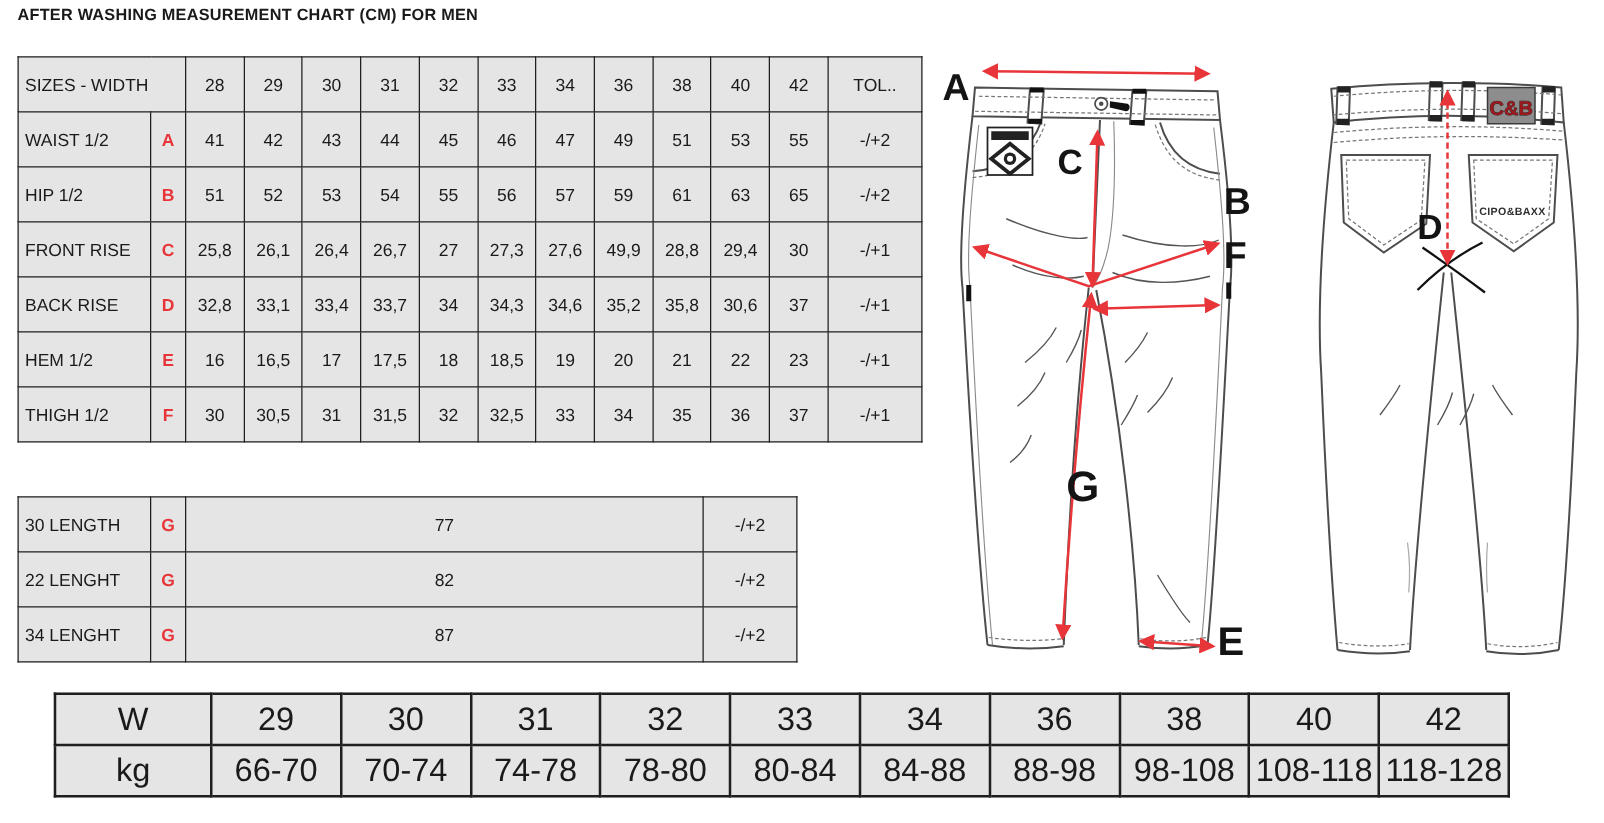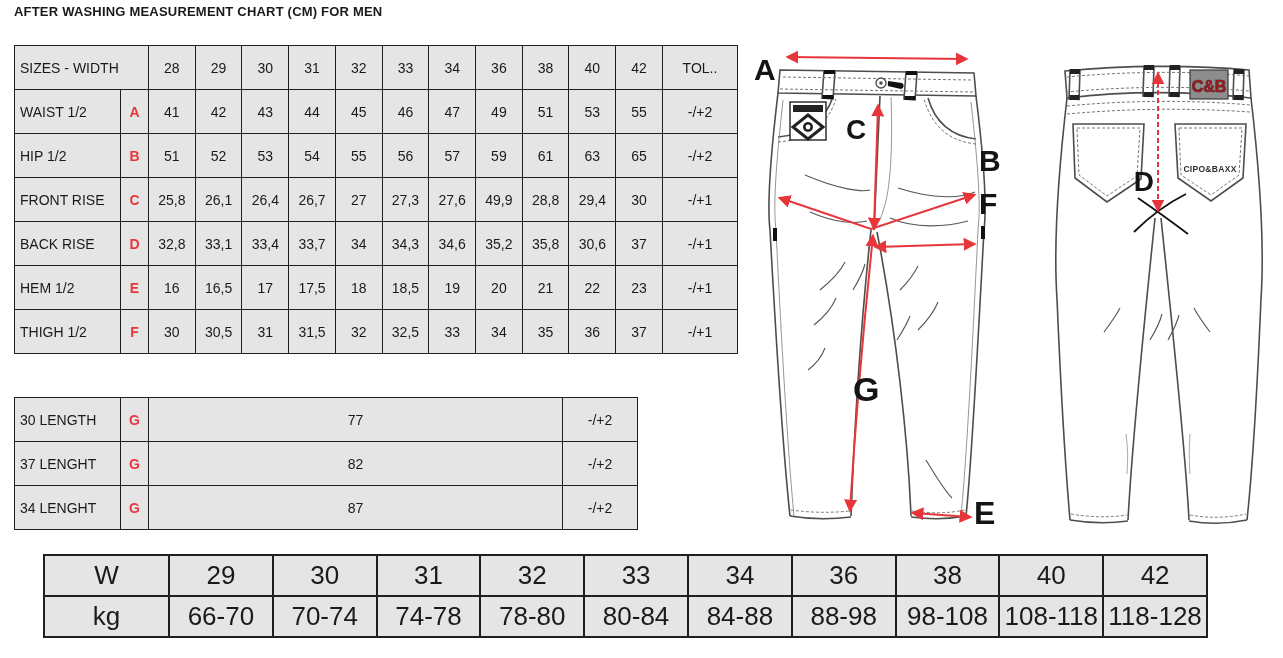--- a/index.html
+++ b/index.html
@@ -174,21 +174,21 @@
       <col style="width:75px">
   </colgroup>
   <tbody>
       <tr>
         <td class="lbl">30 LENGTH</td>
         <td class="letter">G</td>
         <td class="num">77</td>
         <td class="num">-/+2</td>
       </tr>
       <tr>
-        <td class="lbl">37 LENGHT</td>
+        <td class="lbl">22 LENGHT</td>
         <td class="letter">G</td>
         <td class="num">82</td>
         <td class="num">-/+2</td>
       </tr>
       <tr>
         <td class="lbl">34 LENGHT</td>
         <td class="letter">G</td>
         <td class="num">87</td>
         <td class="num">-/+2</td>
       </tr>

